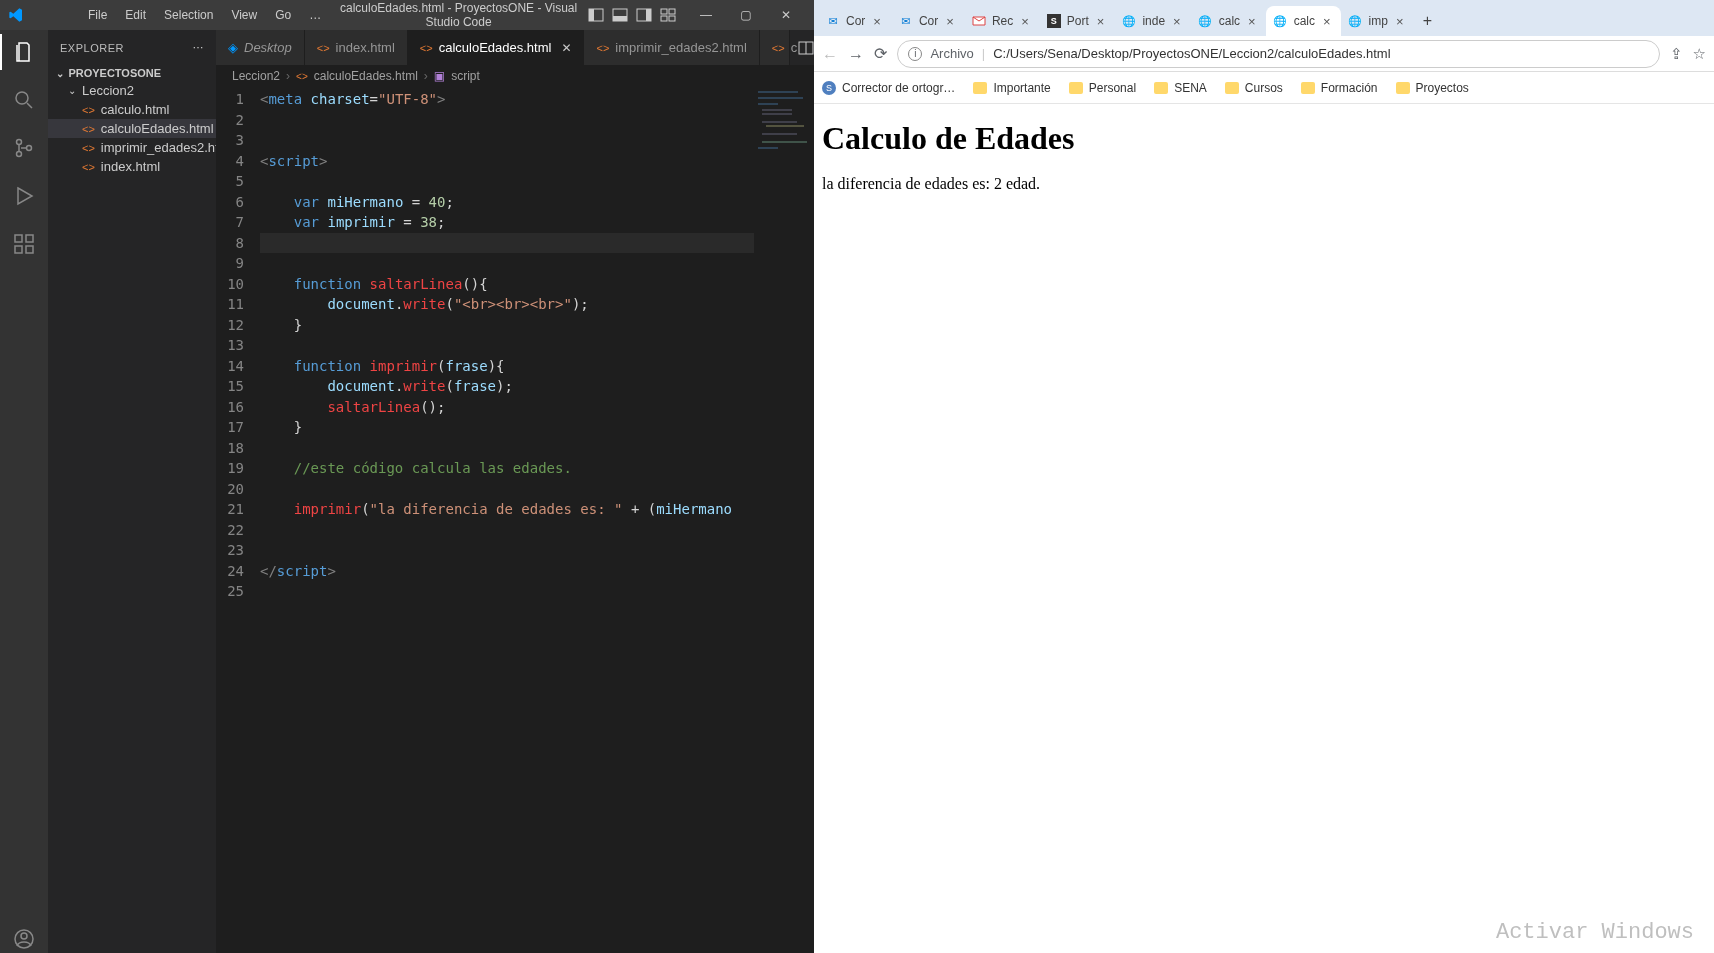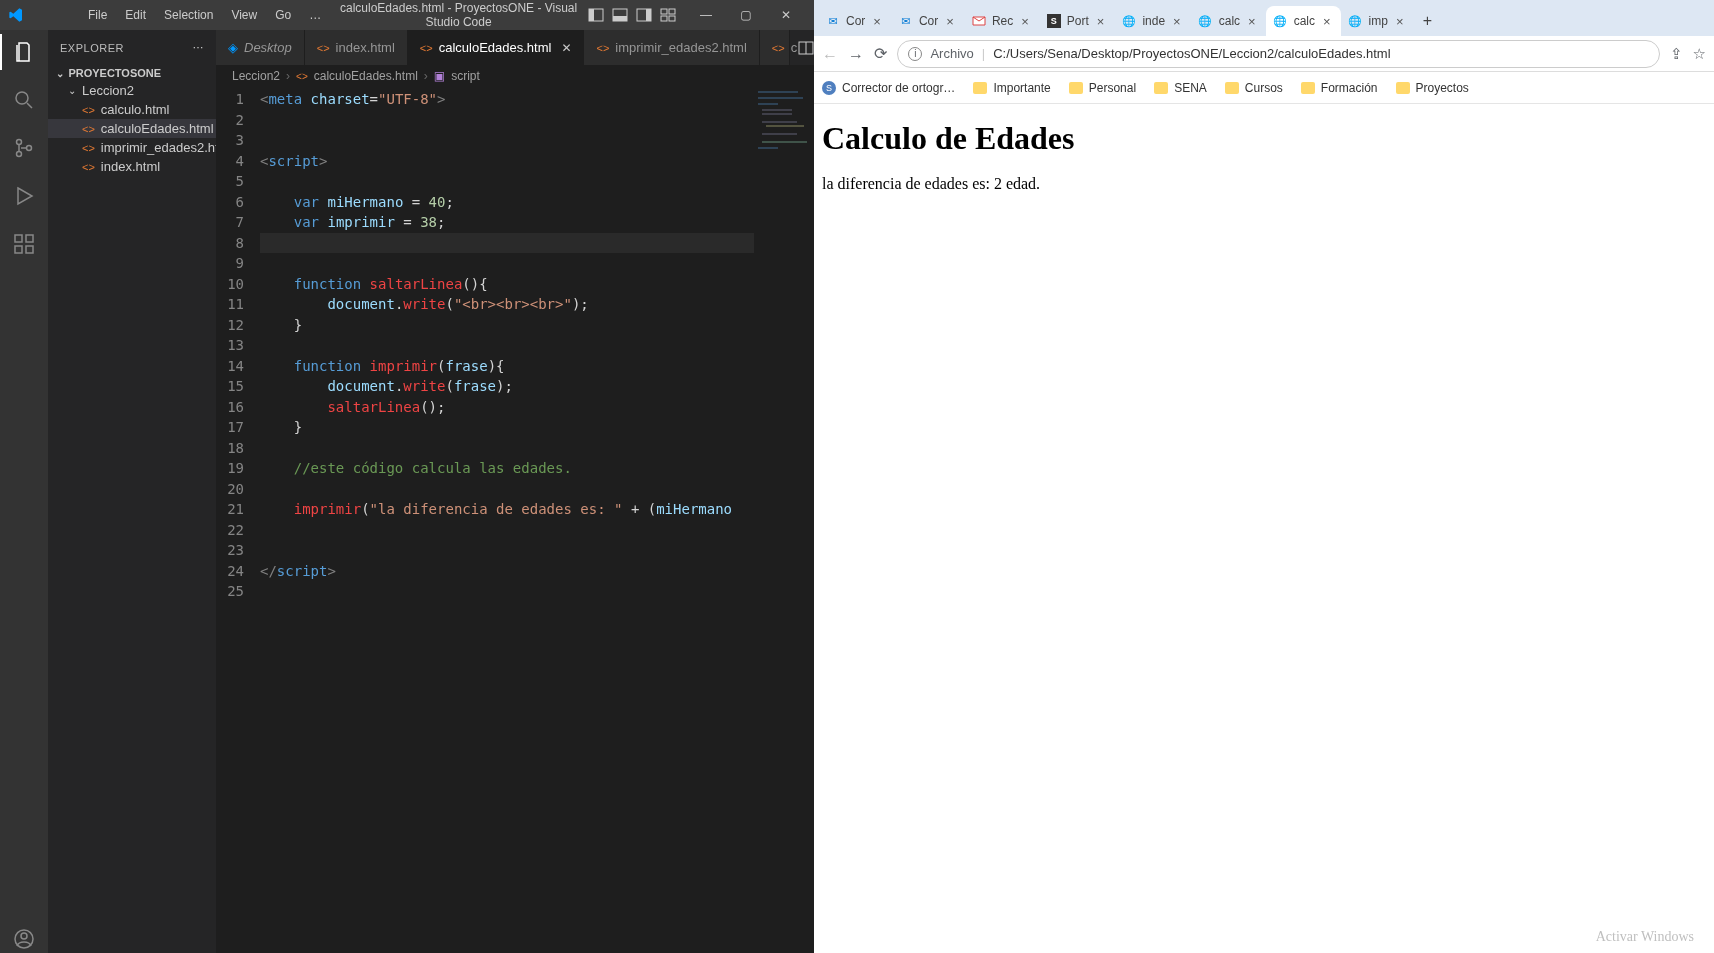--- a/index.html
+++ b/index.html
@@ -92,21 +92,21 @@
 .urlbox .hint { color: #5f6368; }
 .urlbox .sep { color:#ccc; }
 .baddr .ricon { color:#5f6368; font-size:15px; }
 .bbookmarks { height: 32px; background: #fff; display: flex; align-items: center; padding: 0 8px; gap: 18px; font-size: 12px; color: #333; border-bottom: 1px solid #e5e5e5; }
 .bbookmarks .bm { display: flex; align-items: center; gap: 6px; }
 .bbookmarks .fld { width: 14px; height: 12px; background: #ffd86b; border-radius: 2px; display: inline-block; }
 .bbookmarks .sicon { width:14px; height:14px; border-radius:50%; background:#4f7fbf; display:inline-flex; align-items:center; justify-content:center; color:#fff; font-size:9px;}
 .page { flex: 1; padding: 16px 8px; font-family: "Times New Roman", serif; color: #000; position:relative; }
 .page h1 { font-size: 32px; font-weight: bold; margin-bottom: 18px; }
 .page p { font-size: 16px; }
-.watermark{ position:absolute; right:20px; bottom:8px; color:#bfbfbf; font-family:Liberation Serif, serif; font-size:14px; }
+.watermark{ position:absolute; right:20px; bottom:8px; color:#bfbfbf; font-family:Liberation Mono, monospace; font-size:22px; }
 
 svg { display:block; }
 </style>
 </head>
 <body>
 
 <div class="vscode">
   <div class="titlebar">
     <span class="vsicon">
       <svg viewBox="0 0 24 24" width="16" height="16">

